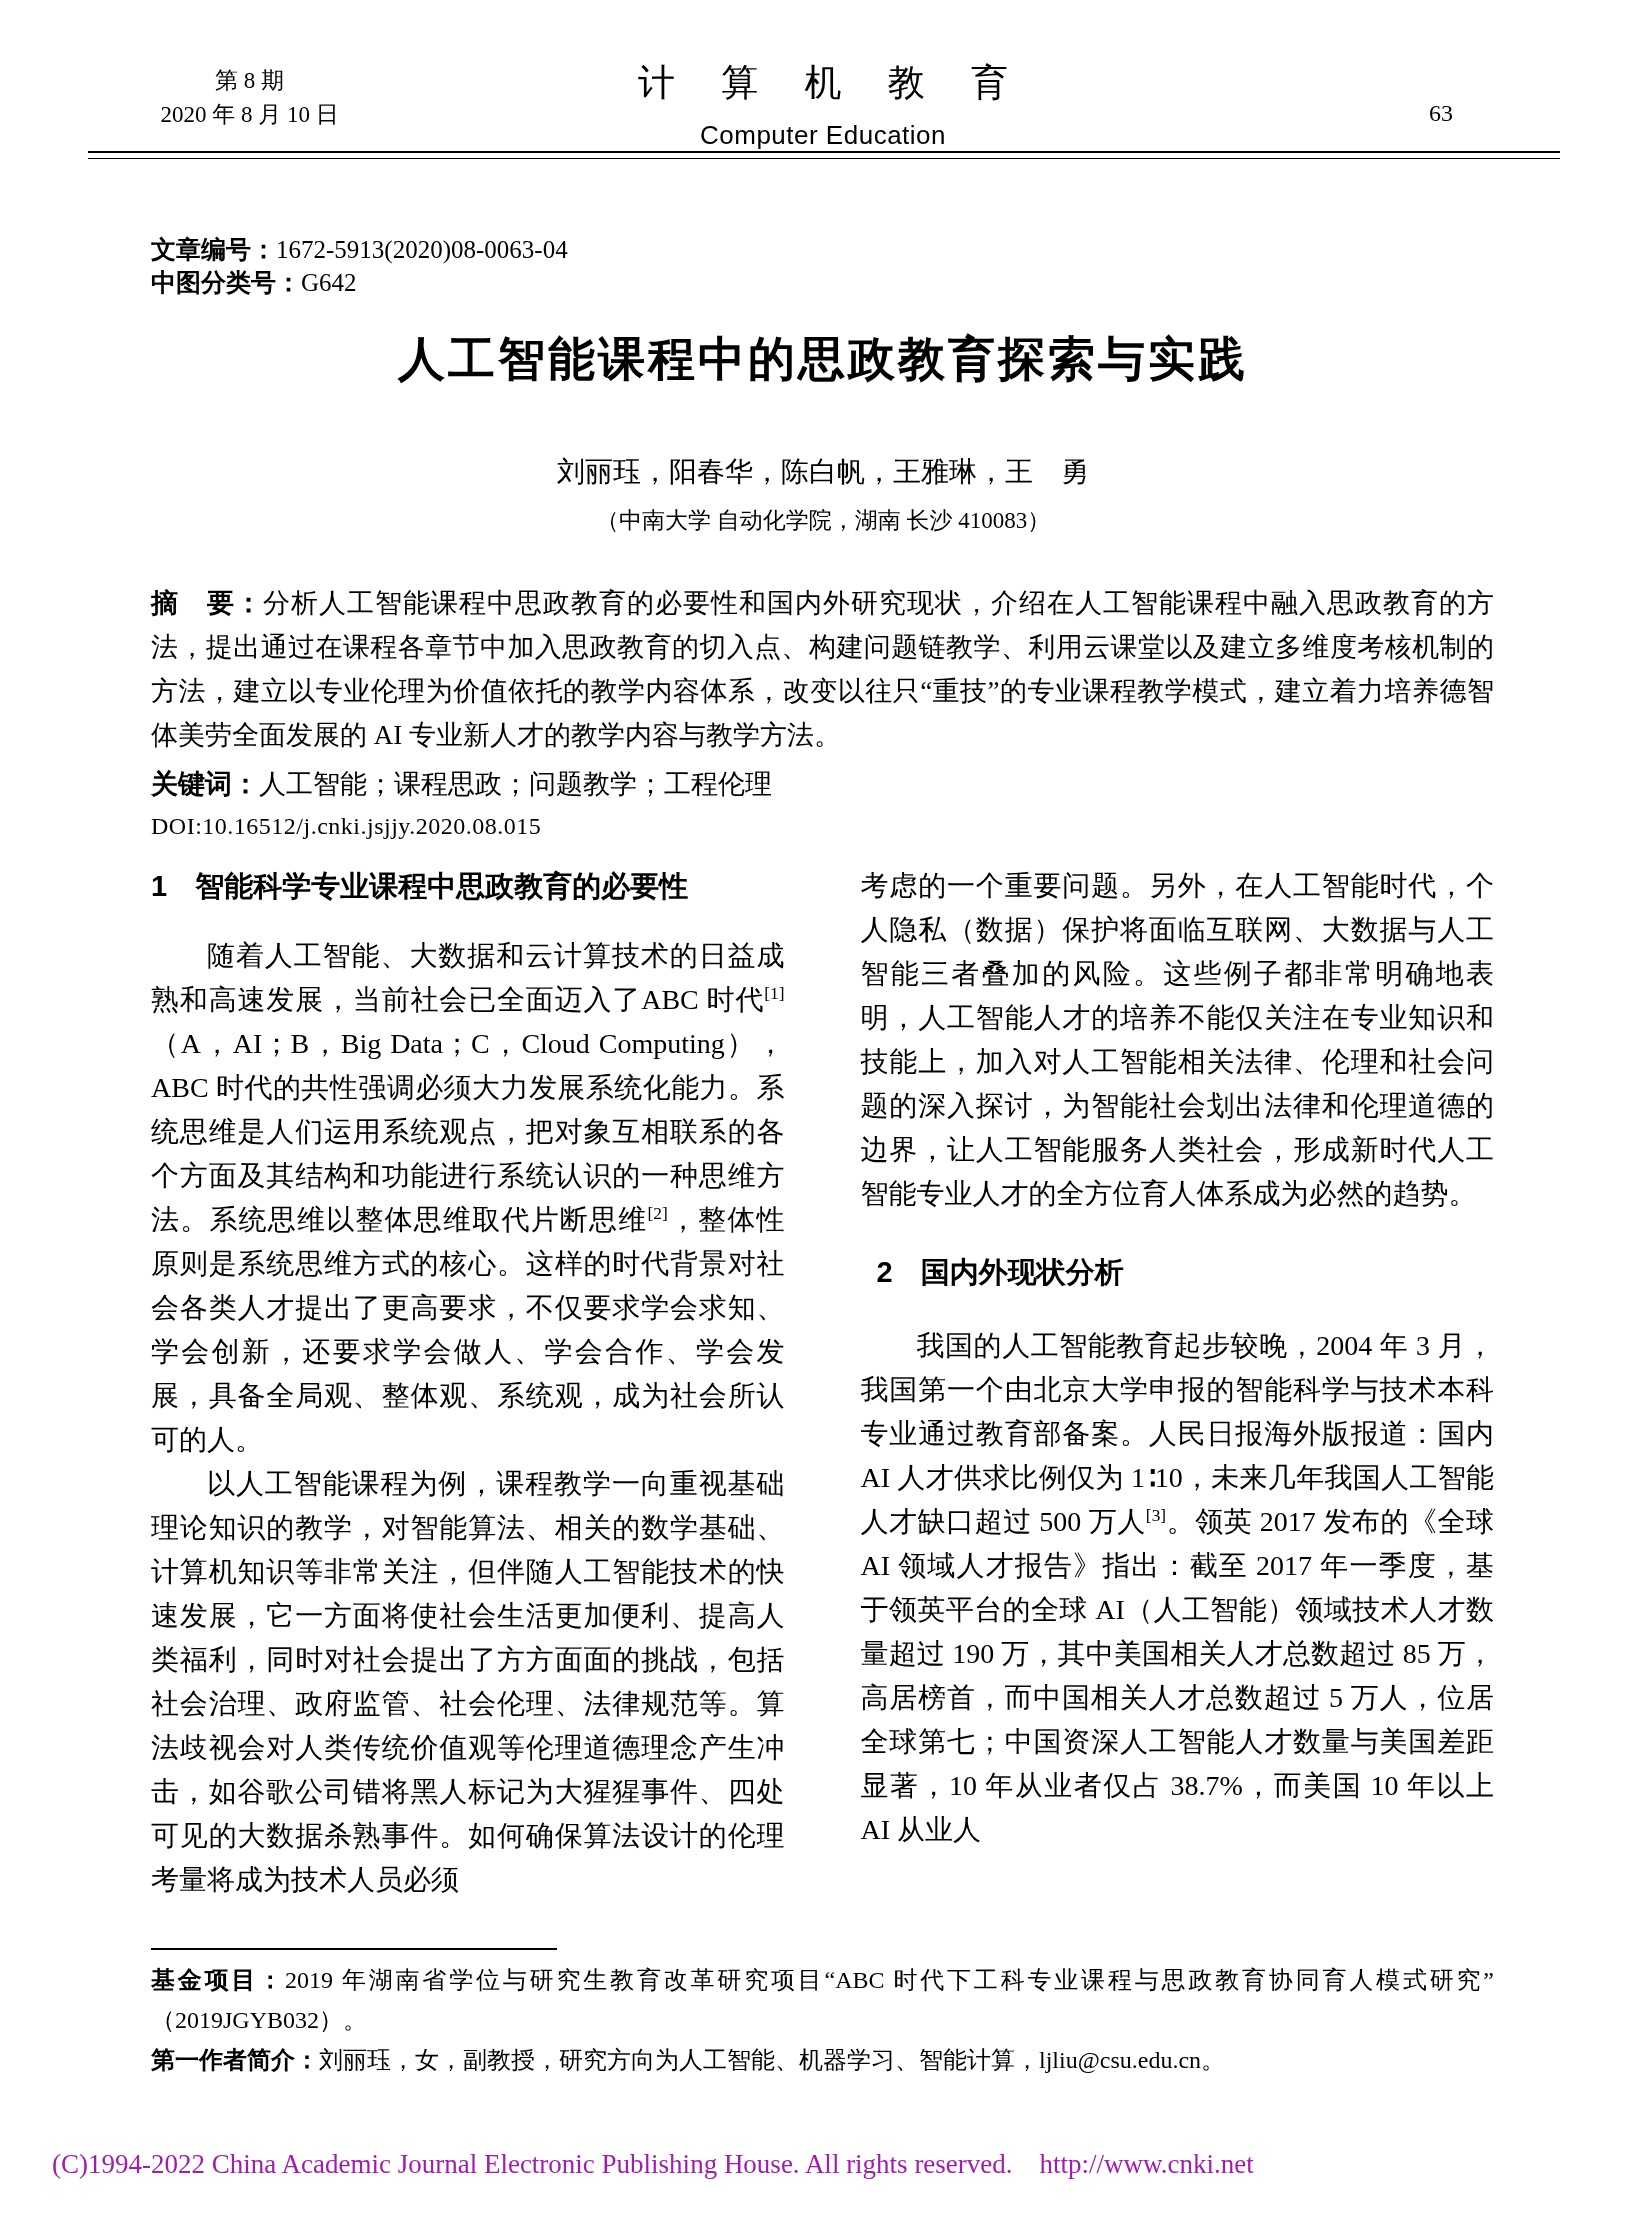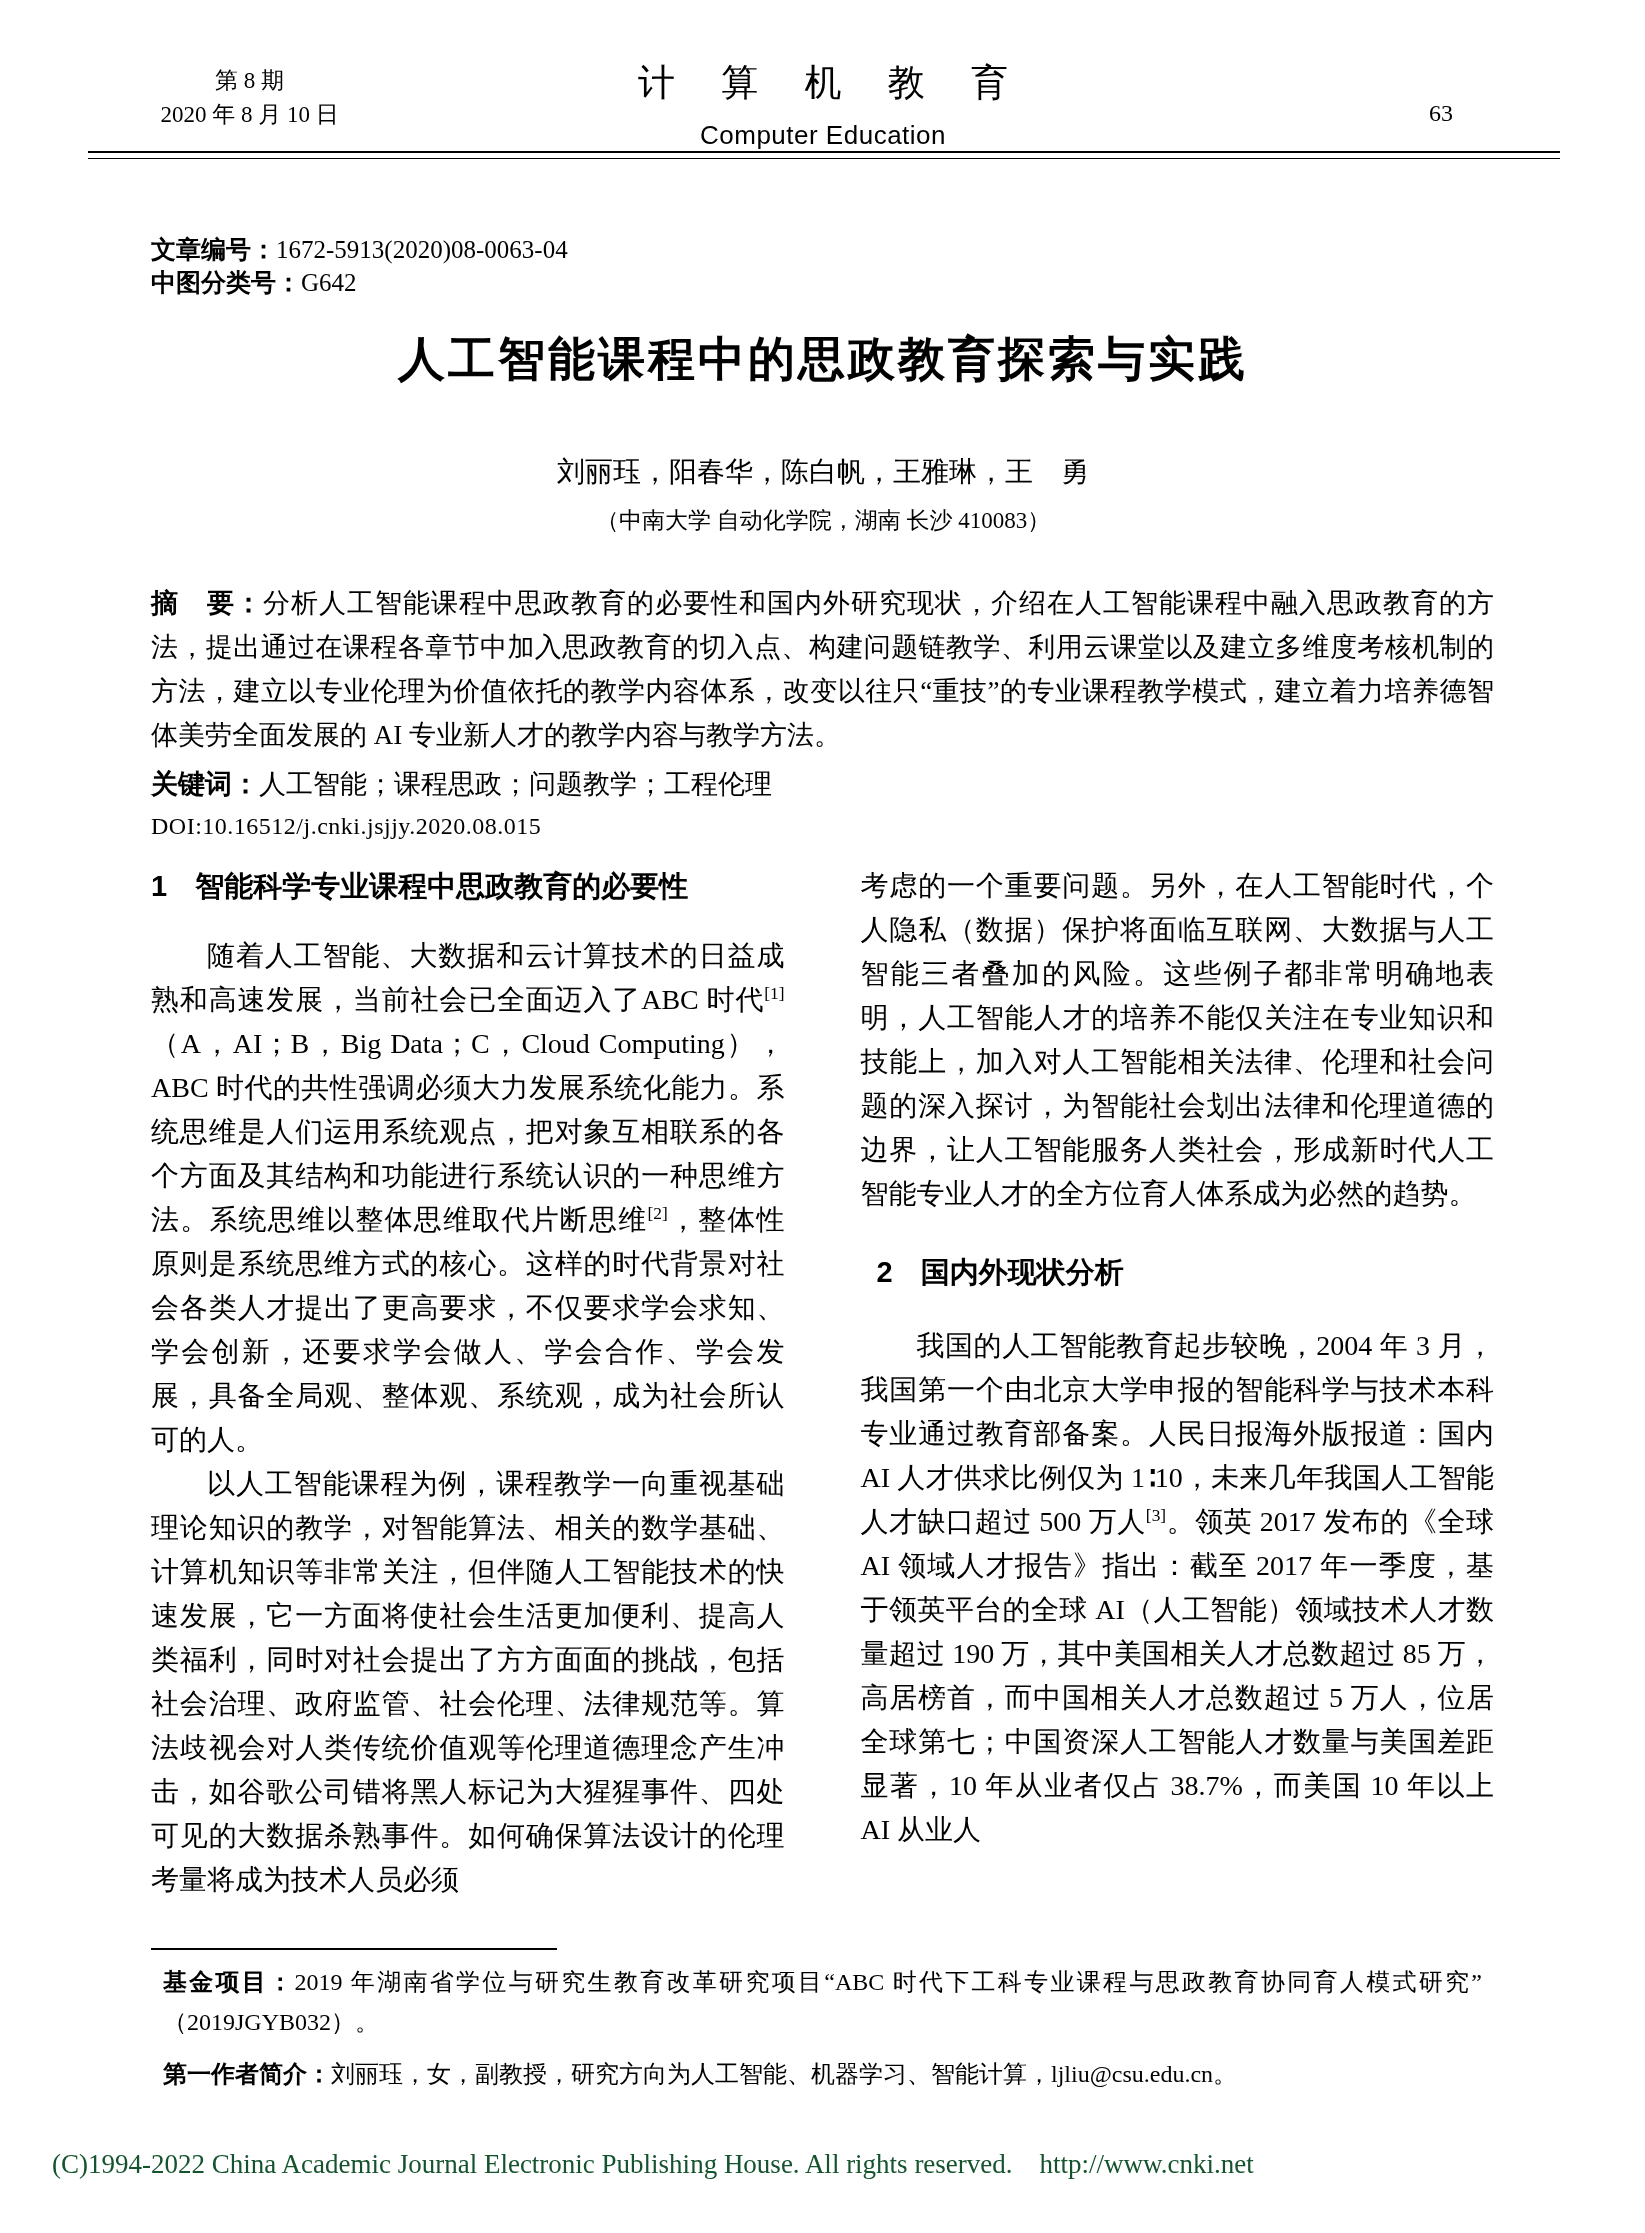--- a/index.html
+++ b/index.html
@@ -75,26 +75,26 @@
   .sec-heading .sec-no { margin-right: 28px; }
   .sec-heading.mid { margin: 34px 0 30px 16px; }
   sup.ref { font-size: 0.62em; vertical-align: super; line-height: 0; }
 
   
   .footnote {
     top: 1948px; left: 151px; width: 1343px;
     font-size: 24px; line-height: 40px; text-align: justify;
   }
   .fn-rule { width: 406px; height: 0; border-top: 2px solid #000; margin-bottom: 10px; }
-  .footnote p { margin: 12px; }
+  .footnote p { margin: 0; }
 
   
   .copyright {
     top: 2149px; left: 52px;
-    font-size: 27px; color: #14532d; white-space: pre;
+    font-size: 27px; color: #a21caf; white-space: pre;
   }
 </style>
 </head>
 <body>
 
 <div class="abs hdr-left">
   <span class="issue-no">第 8 期</span>
   <span>2020 年 8 月 10 日</span>
 </div>
 

